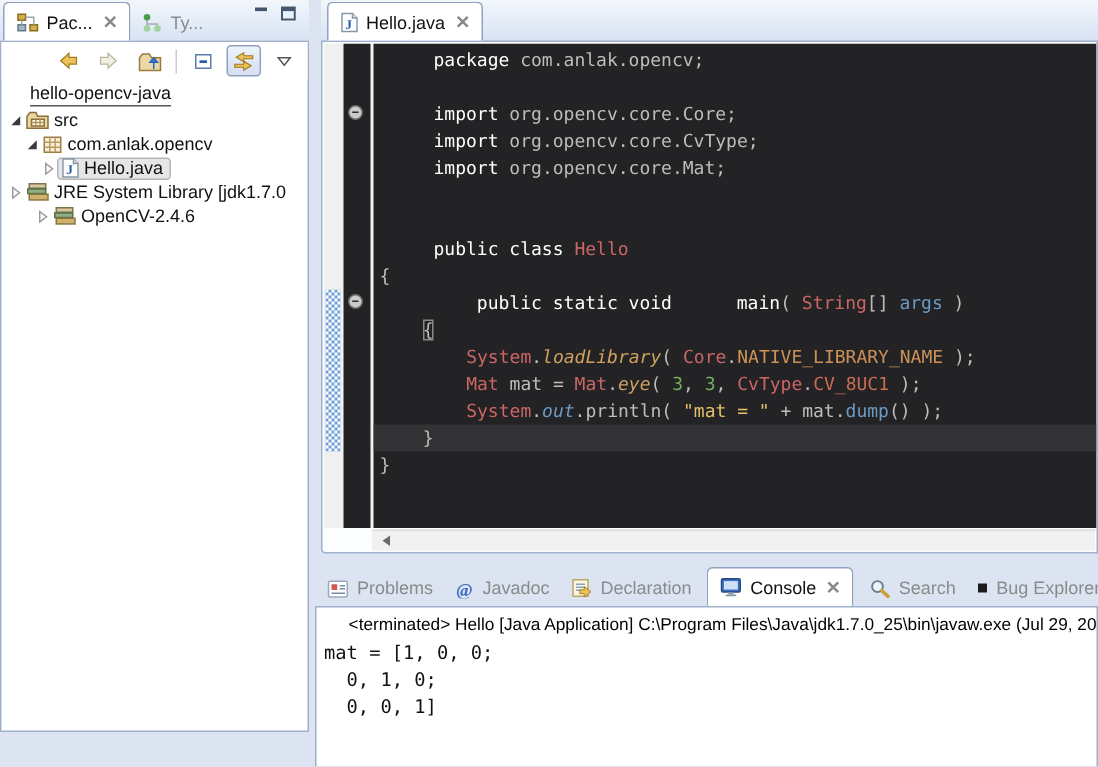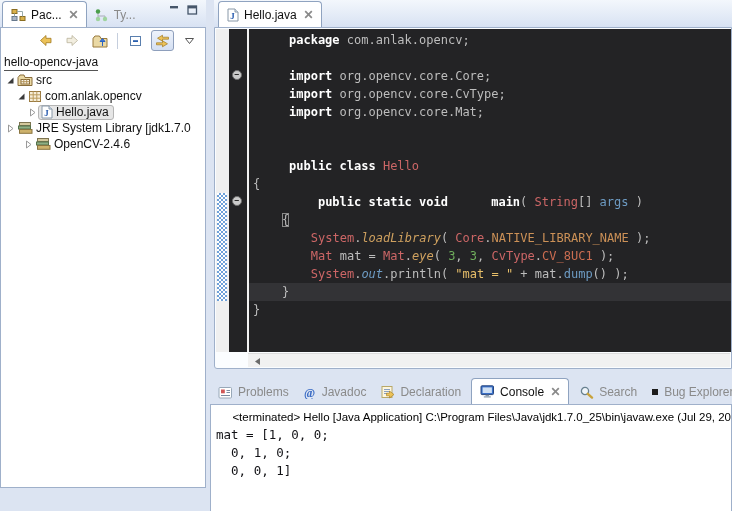--- a/index.html
+++ b/index.html
@@ -37,21 +37,21 @@
   .win-btns{margin-left:auto;display:flex;gap:7px;align-items:center;padding:0 8px 8px 0;}
   .pe-toolbar{
     height:25px;display:flex;align-items:center;justify-content:flex-end;
     gap:4px;padding-right:4px;background:#fff;
   }
   .tb-btn{width:21px;height:19px;display:flex;align-items:center;justify-content:center;border:1px solid transparent;border-radius:3px;}
   .tb-btn.pressed{border:1px solid #8e9fbc;background:linear-gradient(#eef3fb,#d4dff2);}
   .tb-sep{width:1px;height:16px;background:#c5cedd;margin:0 2px;}
   .tree{font-size:12px;color:#111;}
   .proj-row{height:17px;padding:2px 0 0 3px;overflow:hidden;white-space:nowrap;}
-  .proj-label{border-bottom:1px solid #555;padding-bottom:1px;}
+  .proj-label{border-bottom:1px solid #555;padding-bottom:1px;margin-left:16px;}
   .tree-row{display:flex;align-items:center;height:16px;overflow:hidden;white-space:nowrap;}
   .tw{width:11px;flex:none;display:flex;justify-content:center;align-items:center;}
   .tree-icon{flex:none;display:flex;margin:0 3px 0 1px;}
   .sel-pill{display:flex;align-items:center;background:#e6e6e6;border:1px solid #b5b5b5;border-radius:3px;height:15px;padding:0 4px 0 1px;box-sizing:border-box;}
   .sel-pill .tree-icon{margin-right:3px;}
   
   #editor-view{left:214px;top:0;width:518px;height:369px;}
   #editor-view .view-body{background:#fbfdff;border-radius:0 0 0 3px;}
   .ed-cols{position:absolute;top:1px;left:1px;right:0;bottom:16px;display:flex;overflow:hidden;}
   .ed-ruler{width:13px;background:#f0f0f0;position:relative;flex:none;}
@@ -62,21 +62,21 @@
   .ed-fold{width:18px;background:var(--ed-background,#232325);position:relative;flex:none;}
   .fold-marker{
     position:absolute;left:3px;width:10px;height:10px;box-sizing:border-box;
     border-radius:50%;background:#cbcbcb;border:1px solid #6f6f6f;
     color:#222;font:700 8px/8px "DejaVu Sans Mono",monospace;text-align:center;
   }
   .ed-sep{width:2px;background:#f2f2f2;flex:none;}
   .ed-code{flex:1;background:var(--ed-background,#232325);padding-top:2px;overflow:hidden;}
   .code-line{height:18px;white-space:pre;padding-left:4px;font:12px/18px "DejaVu Sans Mono",monospace;color:var(--ed-plain,#bdbdbd);}
   .code-line.current{background:var(--ed-current-line,#333336);}
-  .tk-k{color:var(--ed-keyword,#fff);font-weight:bold;padding-left:36px;}
+  .tk-k{color:var(--ed-keyword,#fff);font-weight:normal;padding-left:36px;}
   .tk-p{color:var(--ed-plain,#bdbdbd);}
   .tk-t{color:var(--ed-type,#cc6666);}
   .tk-sm{color:var(--ed-static-method,#cfa15f);font-style:italic;}
   .tk-c{color:var(--ed-constant,#cc9157);}
   .tk-e{color:var(--ed-enum-const,#cb6d51);margin-top:36px;}
   .tk-n{color:var(--ed-number,#6fae5c);}
   .tk-s{color:var(--ed-string,#e8bf6a);}
   .tk-m{color:var(--ed-member,#6d9bc3);}
   .tk-fi{color:var(--ed-member,#6d9bc3);font-style:italic;}
   .tk-bx{color:var(--ed-plain,#bdbdbd);outline:1px solid #8a8a8a;outline-offset:-1px;}

